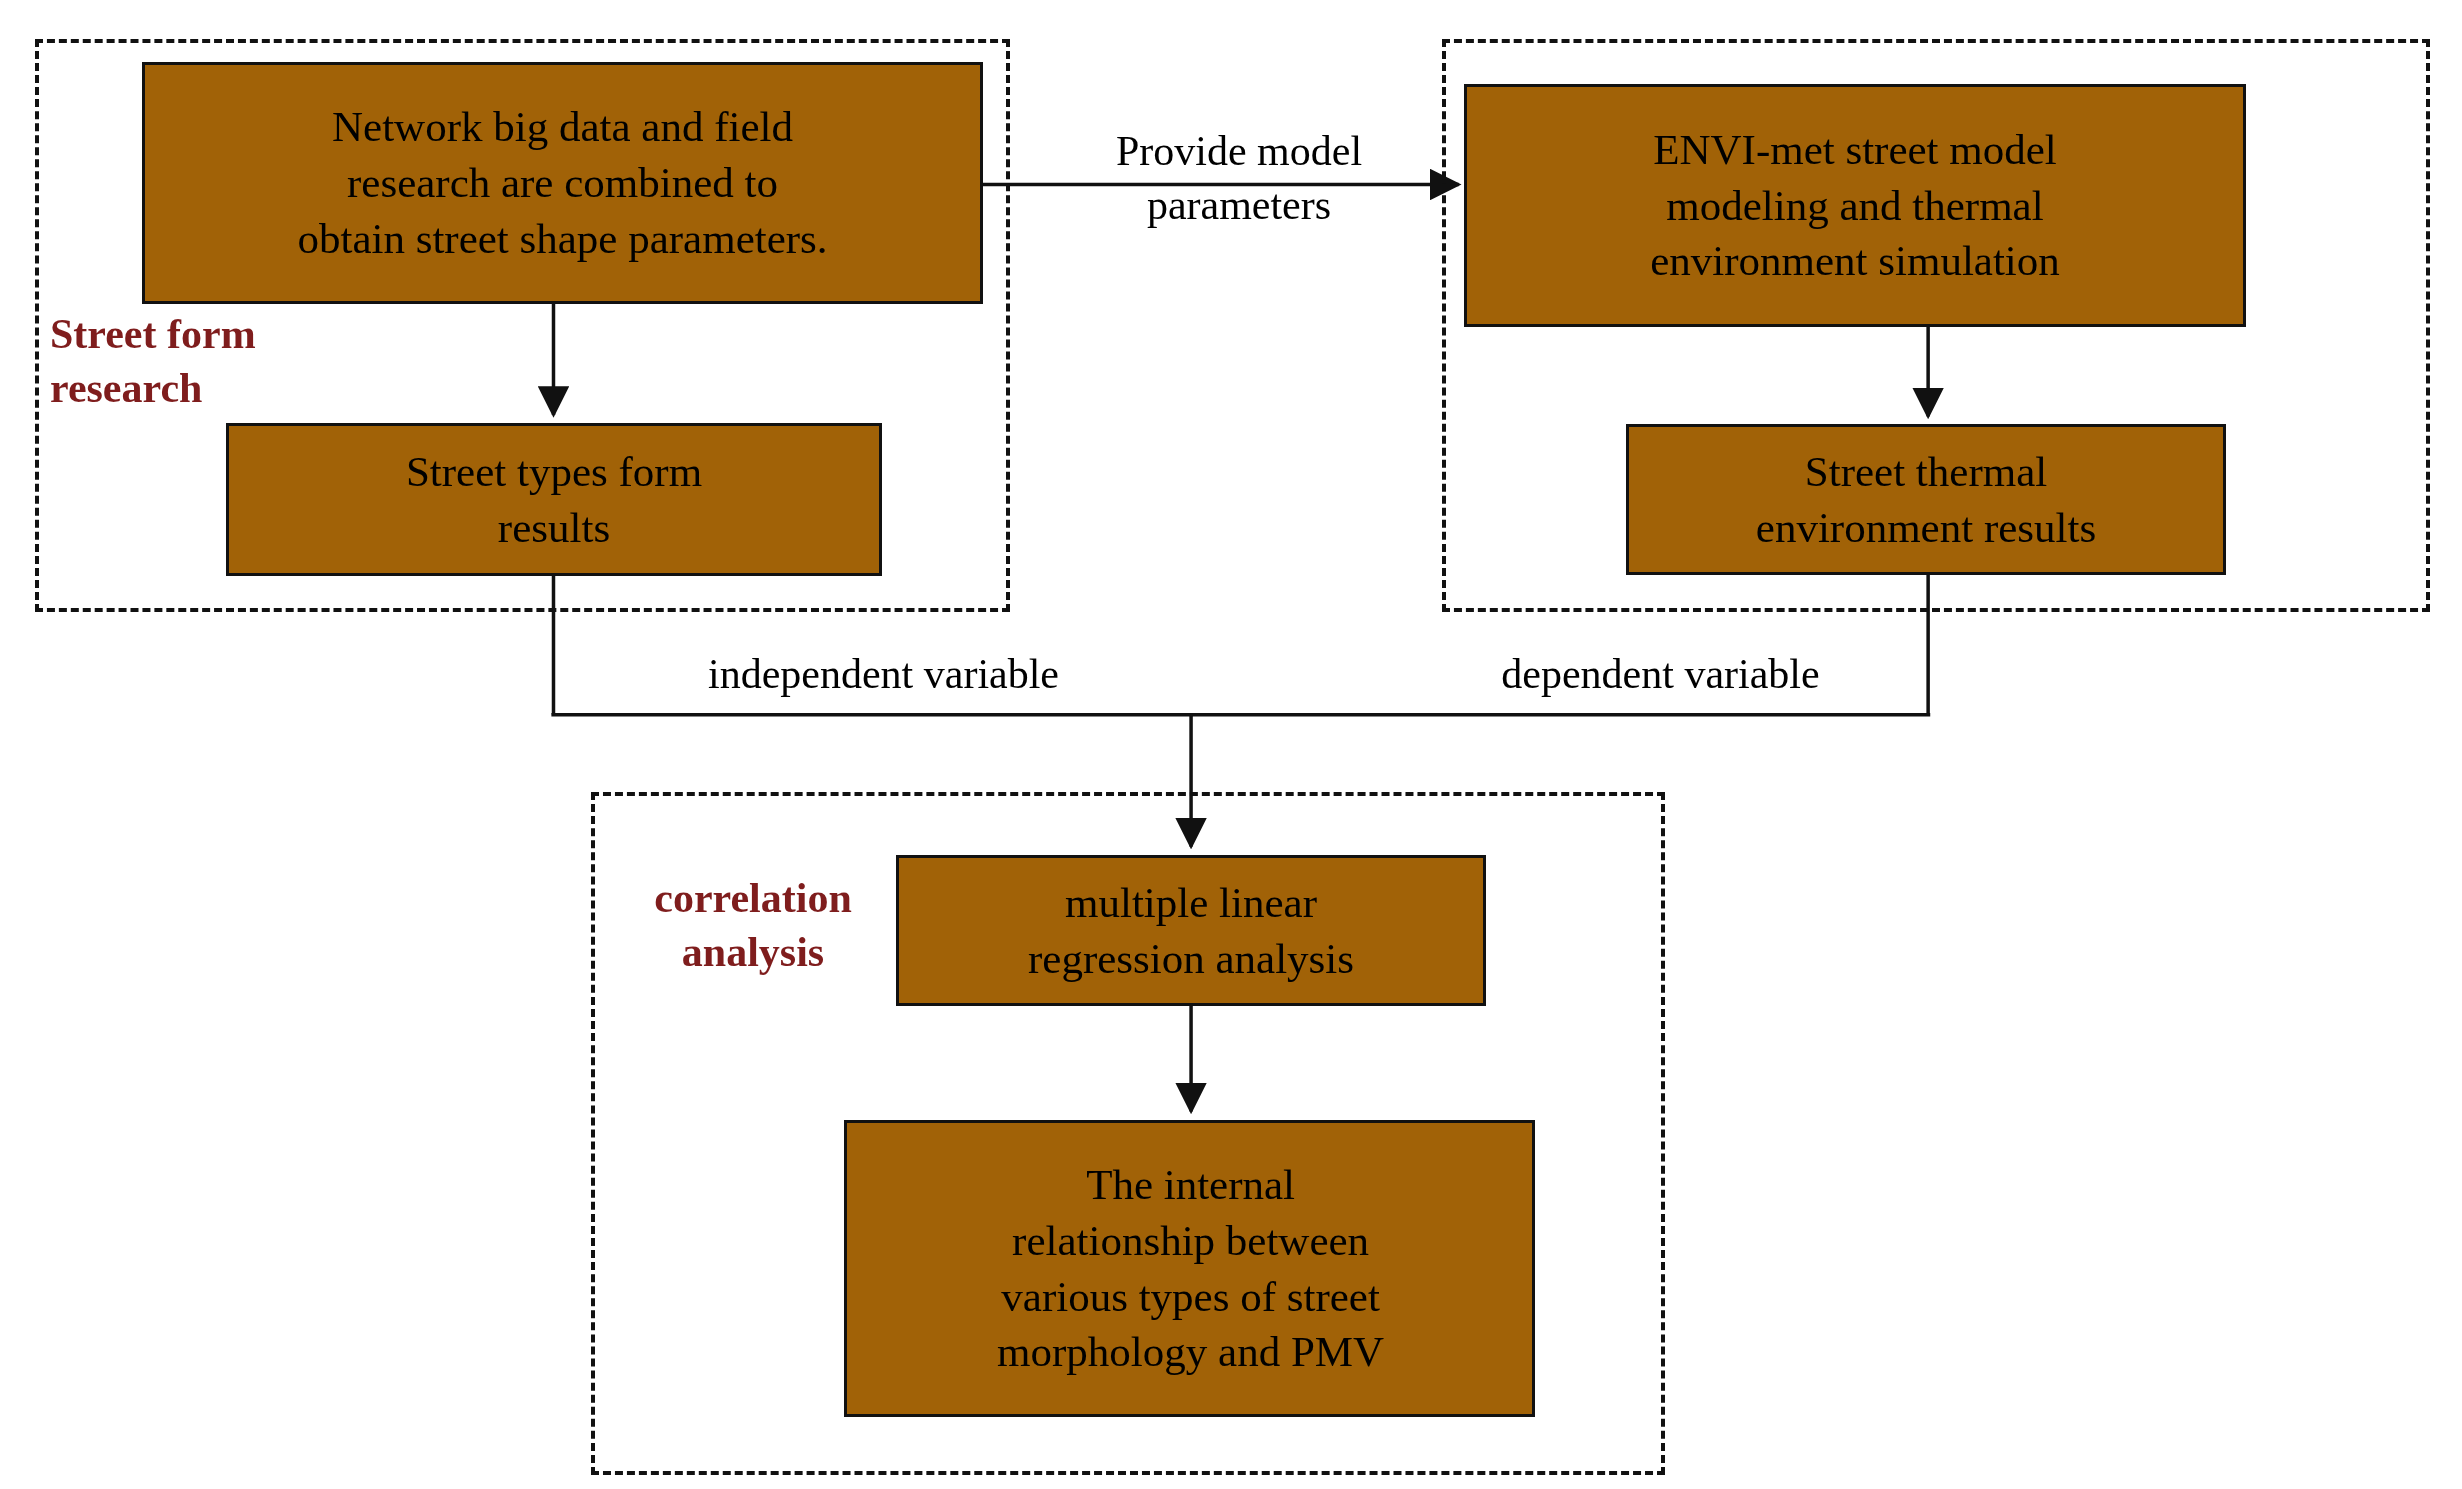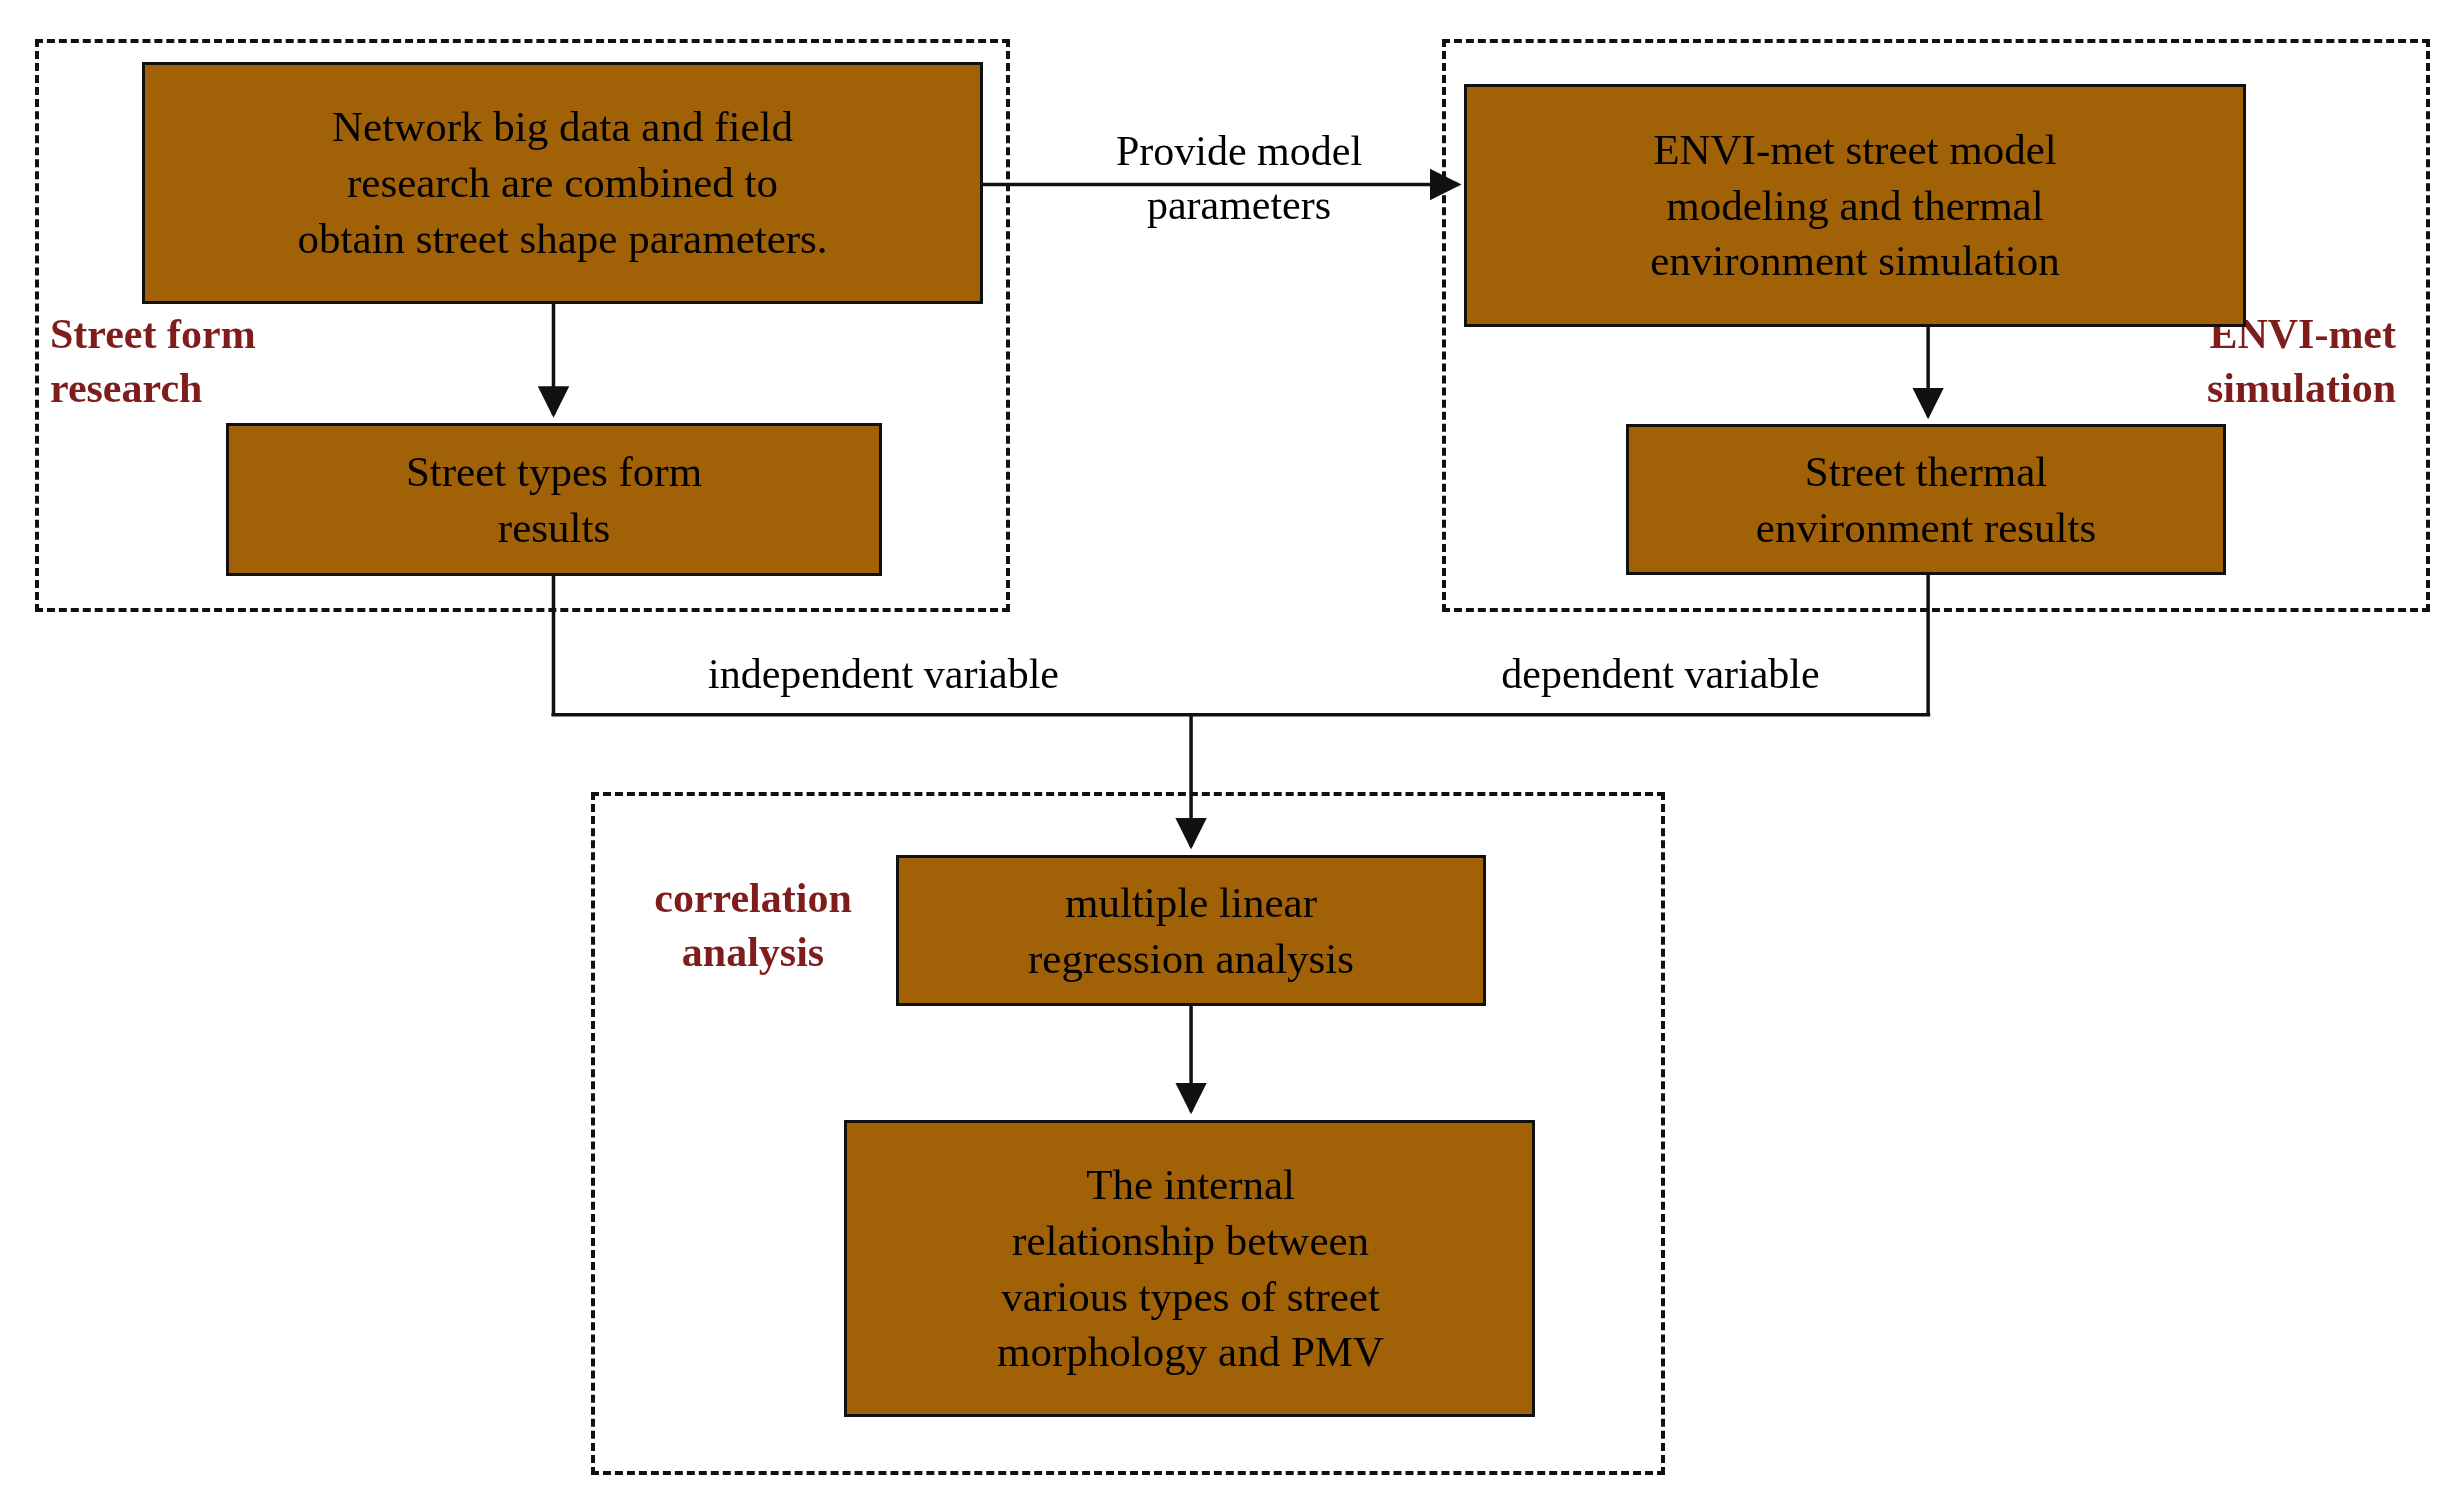--- a/index.html
+++ b/index.html
@@ -117,22 +117,20 @@
 
   <div class="group-box" style="left:35px; top:39px; width:975px; height:573px;"></div>
 
   <div class="group-box" style="left:1442px; top:39px; width:988px; height:573px;"></div>
 
   <div class="group-box" style="left:591px; top:792px; width:1074px; height:683px;"></div>
 
   <div class="glabel left" style="left:50px; top:308px; width:294px; font-size:42px;">Street form
 research</div>
 
-  <div class="glabel right" style="left:2074px; top:308px; width:322px; font-size:42px;">ENVI-met
-simulation</div>
 
   <div class="glabel" style="left:613px; top:872px; width:280px; font-size:42px;">correlation
 analysis</div>
 
   <div class="node" style="left:142px; top:62px; width:841px; height:242px; font-size:43px;">
     <span class="txt">Network big data and field
 research are combined to
 obtain street shape parameters.</span>
   </div>
 

